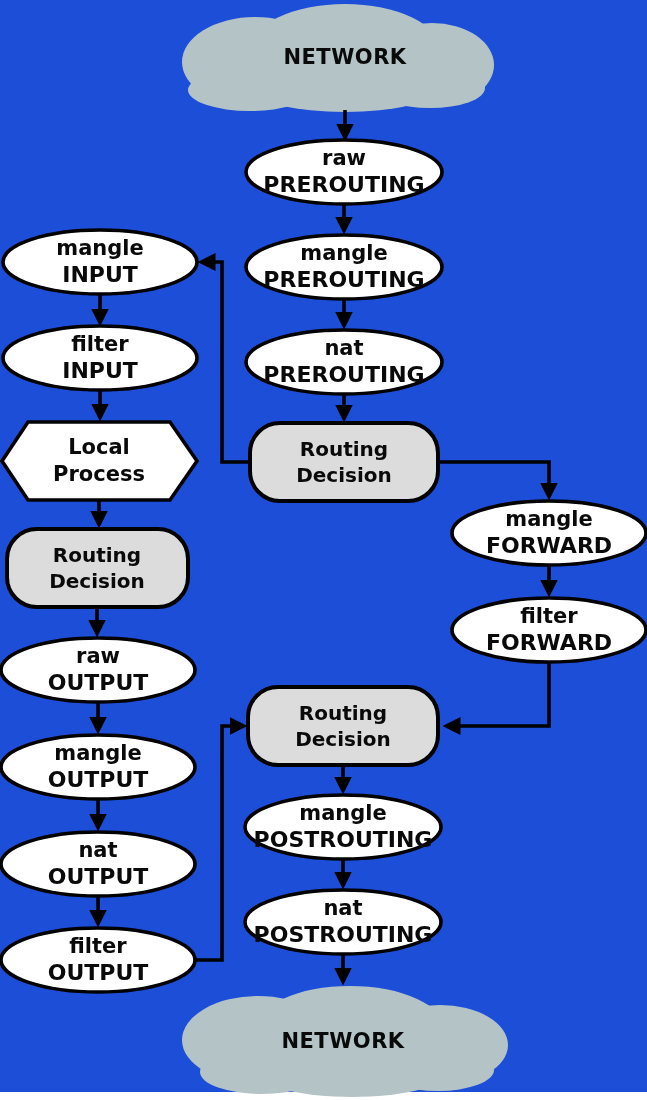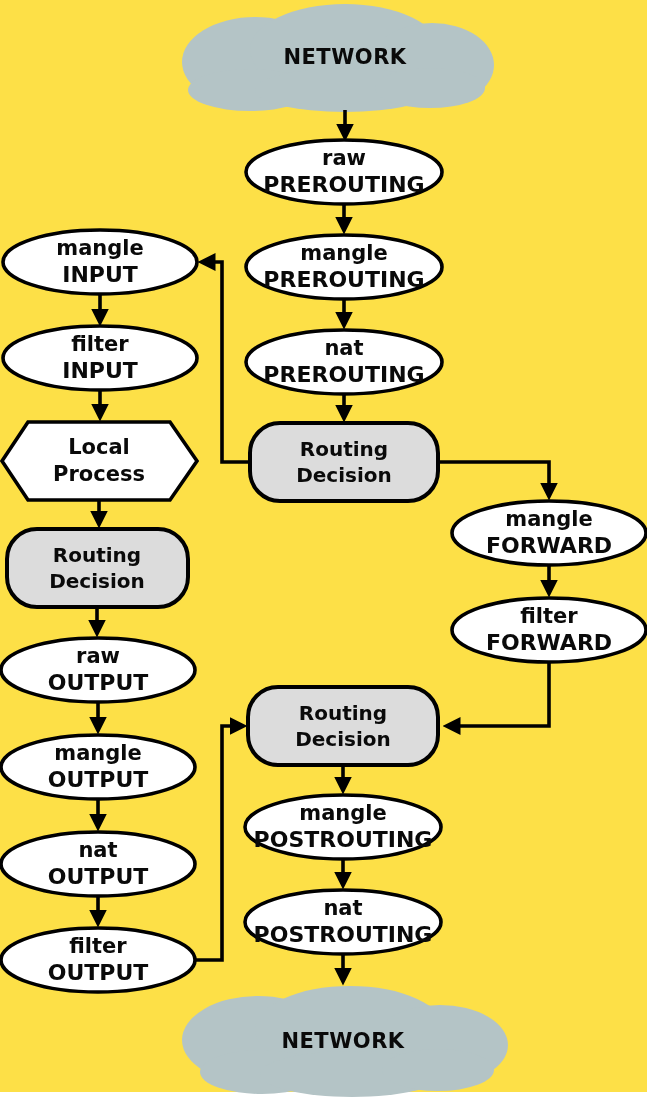--- a/index.html
+++ b/index.html
@@ -7,21 +7,21 @@
     padding: 0;
     background: #ffffff;
     width: 647px;
     height: 1100px;
     overflow: hidden;
   }
   #canvas {
     position: relative;
     width: 647px;
     height: 1092px;
-    background: #fde047;
+    background: #1d4ed8;
   }
   svg { display: block; }
   .node-shape {
     fill: #ffffff;
     stroke: #000000;
     stroke-width: 3.6;
   }
   .decision-shape {
     stroke: #000000;
     stroke-width: 4;

